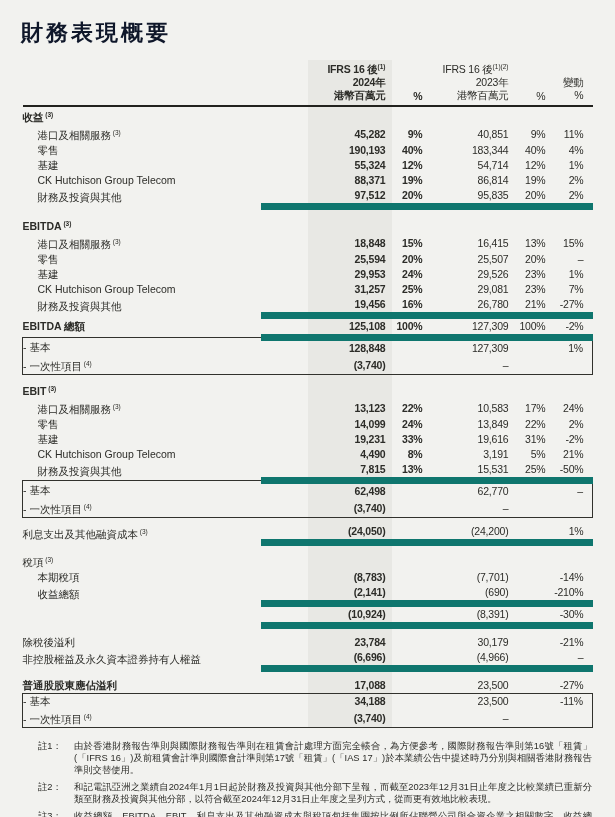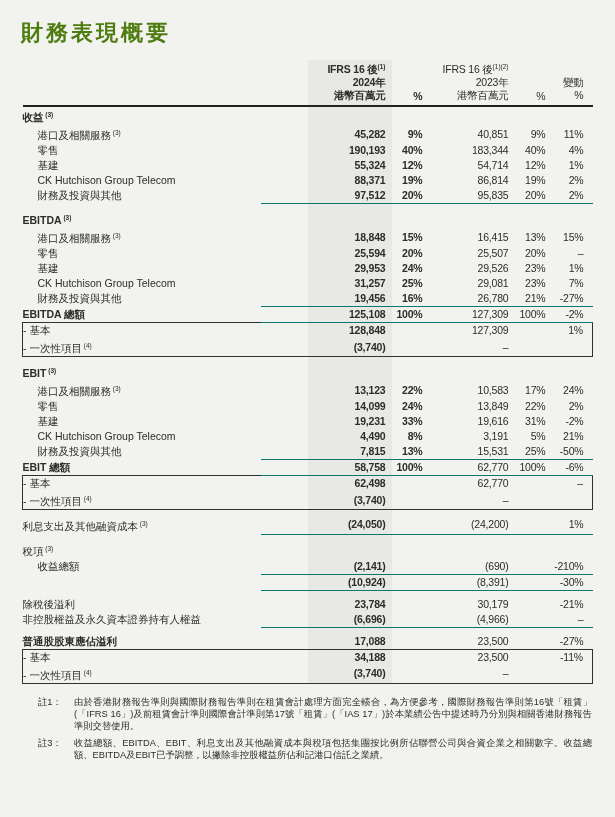--- a/index.html
+++ b/index.html
@@ -1,40 +1,40 @@
 <!DOCTYPE html>
 <html><head>
 <meta charset="utf-8">
 <style>
   html,body{margin:0;padding:0;}
   body{background:#f2f2ef;font-family:"Liberation Sans","DejaVu Sans",sans-serif;color:#2c2c28;}
   .page{position:relative;width:615px;height:817px;background:#f2f2ef;overflow:hidden;}
   .title{position:absolute;left:21px;top:18px;margin:0;
          font-family:"Liberation Serif","DejaVu Serif",serif;
-         font-size:22px;font-weight:bold;color:#4d7c0f;letter-spacing:3px;}
+         font-size:22px;font-weight:bold;color:#0f172a;letter-spacing:3px;}
   .content{position:absolute;left:22px;top:60px;width:570px;}
   .tablewrap{position:relative;}
   .band{position:absolute;left:286px;top:0;bottom:0;width:84px;background:#e8e8e4;}
   table{position:relative;border-collapse:collapse;table-layout:fixed;width:570px;}
   th,td{padding:0;font-size:10.5px;vertical-align:middle;overflow:visible;}
   thead th{font-weight:normal;vertical-align:bottom;border-bottom:2px solid #22221e;padding-bottom:3px;}
   thead th div{line-height:13px;white-space:nowrap;}
   .hb{font-weight:bold;}
   tbody td{height:15px;line-height:15px;white-space:nowrap;}
   .num{text-align:right;letter-spacing:-0.2px;}
   .c1{padding-right:7px;}
   .c2{padding-right:2px;}
   .c3{padding-right:2px;}
   .c4{padding-right:2px;}
   .c5{padding-right:9px;}
   .strong{font-weight:bold;}
   .lab{text-align:left;}
   .ind{padding-left:15px;}
   .bold{font-weight:bold;}
-  .rule{border-bottom:1px solid #0f766e;}
+  .rule{border-bottom:7px solid #0f766e;}
   .bt{border-top:1.5px solid #32322d;}
   .bb{border-bottom:1.5px solid #32322d;}
   .bl{border-left:1.5px solid #32322d;}
   .br{border-right:1.5px solid #32322d;}
   tr.gap td{height:6px;line-height:6px;}
   .sup{font-size:6.5px;vertical-align:4px;letter-spacing:0;}
   .notes{margin-top:12px;}
   .note{display:flex;margin-bottom:5px;}
   .note .nid{width:36px;flex:none;font-size:9.3px;line-height:12px;margin-left:16px;}
   .note .ntext{flex:1;font-size:9.3px;line-height:12px;text-align:justify;}
@@ -248,28 +248,20 @@
             </tr>
             <tr>
               <td class="lab ind"><span>財務及投資與其他</span></td>
               <td class="num c1 strong rule">7,815</td>
               <td class="num c2 strong rule">13%</td>
               <td class="num c3 rule">15,531</td>
               <td class="num c4 rule">25%</td>
               <td class="num c5 rule">-50%</td>
             </tr>
             <tr>
-              <td class="lab bold"><span>EBIT 總額</span></td>
-              <td class="num c1 strong rule">58,758</td>
-              <td class="num c2 strong rule">100%</td>
-              <td class="num c3 rule">62,770</td>
-              <td class="num c4 rule">100%</td>
-              <td class="num c5 rule">-6%</td>
-            </tr>
-            <tr>
               <td class="lab bt bl"><span>- 基本</span></td>
               <td class="num c1 strong bt">62,498</td>
               <td class="num c2 strong bt"></td>
               <td class="num c3 bt">62,770</td>
               <td class="num c4 bt"></td>
               <td class="num c5 bt br">–</td>
             </tr>
             <tr>
               <td class="lab bb bl"><span>- 一次性項目</span><span class="sup"> (4)</span></td>
               <td class="num c1 strong bb">(3,740)</td>
@@ -294,20 +286,28 @@
             </tr>
             <tr>
               <td class="lab"><span>稅項</span><span class="sup"> (3)</span></td>
               <td class="num c1 strong"></td>
               <td class="num c2 strong"></td>
               <td class="num c3"></td>
               <td class="num c4"></td>
               <td class="num c5"></td>
             </tr>
             <tr>
+              <td class="lab ind"><span>本期稅項</span></td>
+              <td class="num c1 strong">(8,783)</td>
+              <td class="num c2 strong"></td>
+              <td class="num c3">(7,701)</td>
+              <td class="num c4"></td>
+              <td class="num c5">-14%</td>
+            </tr>
+            <tr>
               <td class="lab ind"><span>收益總額</span></td>
               <td class="num c1 strong rule">(2,141)</td>
               <td class="num c2 strong rule"></td>
               <td class="num c3 rule">(690)</td>
               <td class="num c4 rule"></td>
               <td class="num c5 rule">-210%</td>
             </tr>
             <tr>
               <td class="lab"><span></span></td>
               <td class="num c1 strong rule">(10,924)</td>
@@ -363,20 +363,24 @@
               <td class="num c5 bb br"></td>
             </tr>
           </tbody>
       </table>
     </div>
 
     <div class="notes">
         <div class="note">
           <div class="nid">註1：</div>
           <div class="ntext">由於香港財務報告準則與國際財務報告準則在租賃會計處理方面完全輳合，為方便參考，國際財務報告準則第16號「租賃」(「IFRS 16」)及前租賃會計準則國際會計準則第17號「租賃」(「IAS 17」)於本業績公告中提述時乃分別與相關香港財務報告準則交替使用。</div>
+        </div>
+        <div class="note">
+          <div class="nid">註2：</div>
+          <div class="ntext">和記電訊亞洲之業績自2024年1月1日起於財務及投資與其他分部下呈報，而截至2023年12月31日止年度之比較業績已重新分類至財務及投資與其他分部，以符合截至2024年12月31日止年度之呈列方式，從而更有效地比較表現。</div>
         </div>
         <div class="note">
           <div class="nid">註3：</div>
           <div class="ntext">收益總額、EBITDA、EBIT、利息支出及其他融資成本與稅項包括集團按比例所佔聯營公司與合資企業之相關數字。收益總額、EBITDA及EBIT已予調整，以撇除非控股權益所佔和記港口信託之業績。</div>
         </div>
       </div>
   </div>
 </div>
 
 </body></html>

